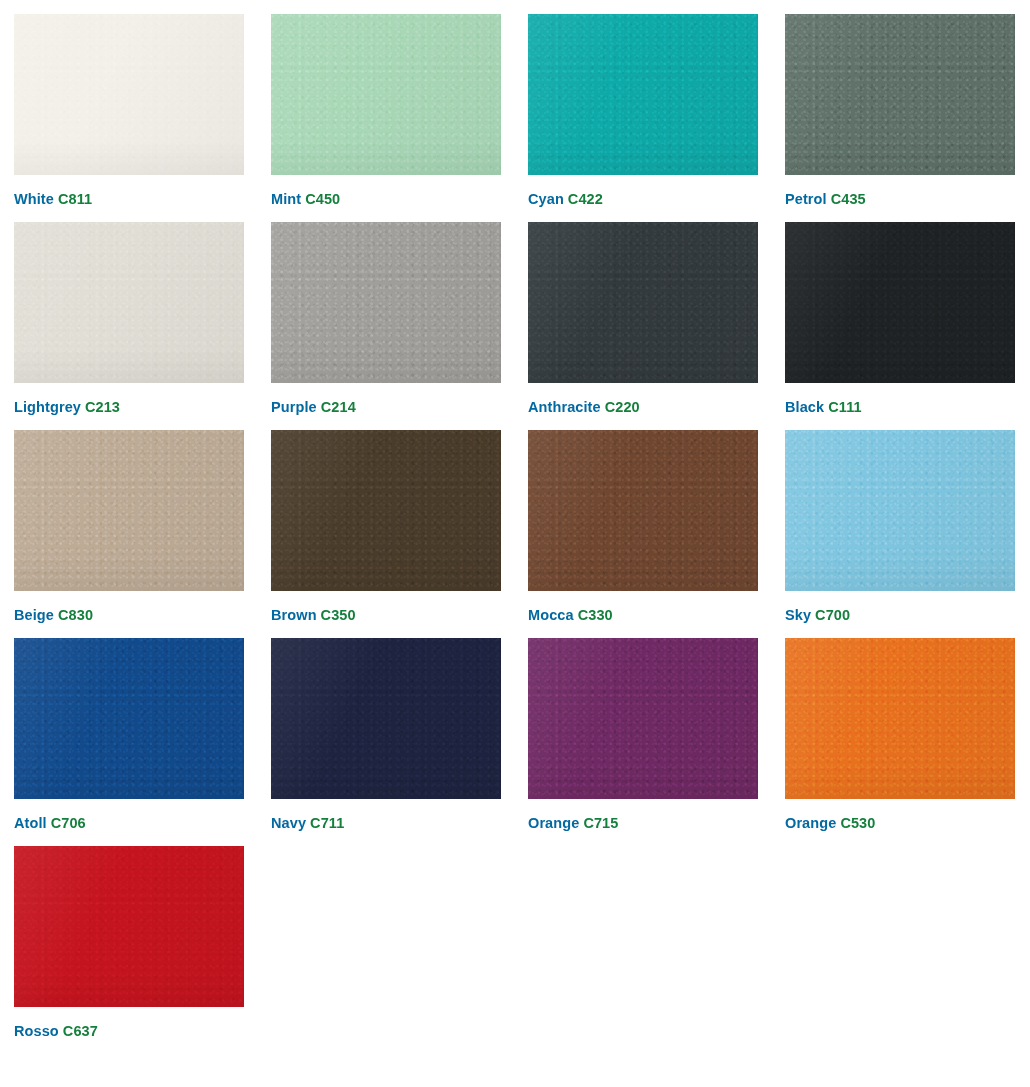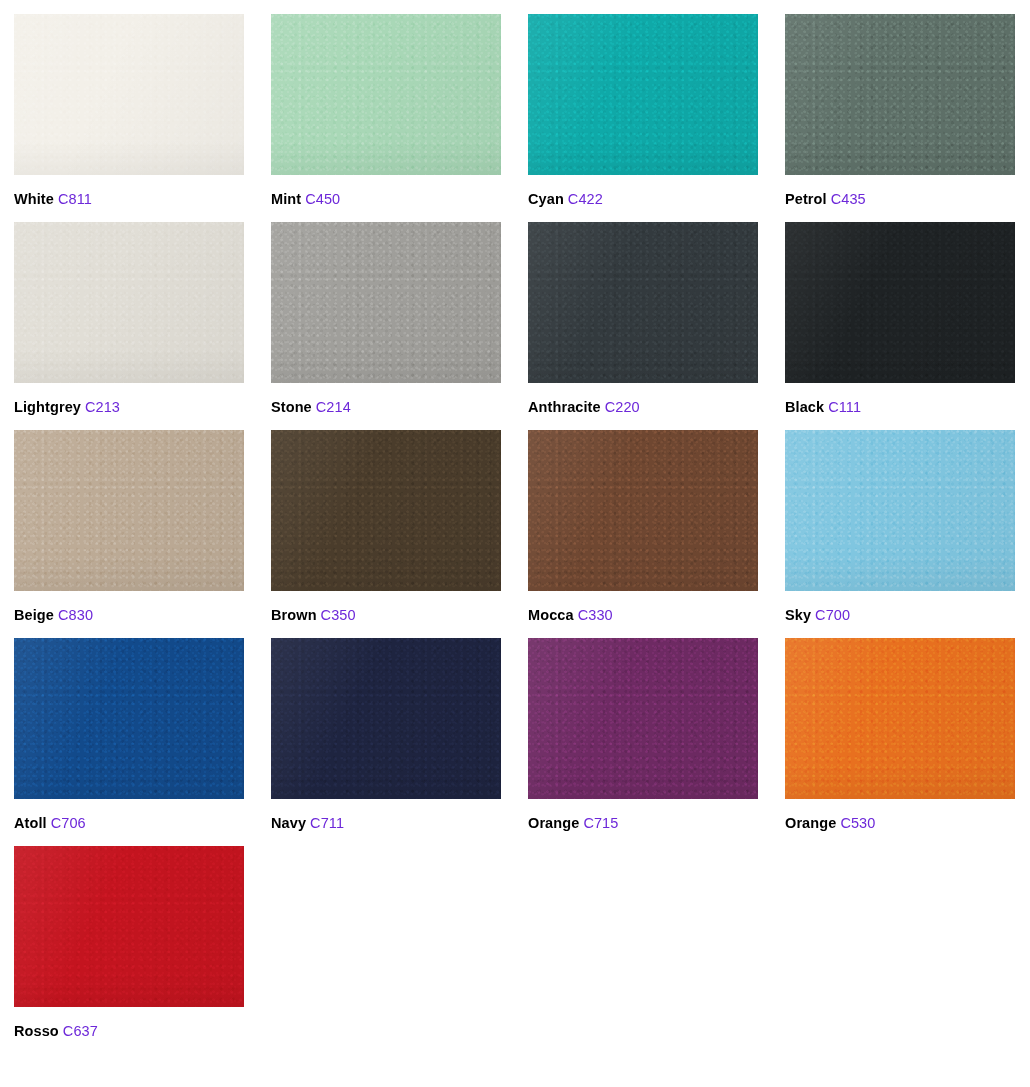--- a/index.html
+++ b/index.html
@@ -66,26 +66,26 @@
   .swatch-label {
     margin-top: 15px;
     font-size: 14.5px;
     line-height: 18px;
     letter-spacing: 0.1px;
     white-space: nowrap;
   }
 
   .swatch-name {
     font-weight: bold;
-    color: #000000;
+    color: #0369a1;
   }
 
   .swatch-code {
-    font-weight: normal;
-    color: #6d28d9;
+    font-weight: bold;
+    color: #15803d;
     margin-left: 4px;
   }
 </style>
 </head>
 <body>
 
 <div id="palette-grid">
     <div class="swatch-card">
       <div class="swatch-chip" style="background-color: rgb(243, 240, 233);">
         <div class="grain"></div>
@@ -119,21 +119,21 @@
         <div class="grain"></div>
         <div class="sheen"></div>
       </div>
       <div class="swatch-label"><span class="swatch-name">Lightgrey</span><span class="swatch-code">C213</span></div>
     </div>
     <div class="swatch-card">
       <div class="swatch-chip" style="background-color: rgb(160, 159, 155);">
         <div class="grain"></div>
         <div class="sheen"></div>
       </div>
-      <div class="swatch-label"><span class="swatch-name">Stone</span><span class="swatch-code">C214</span></div>
+      <div class="swatch-label"><span class="swatch-name">Purple</span><span class="swatch-code">C214</span></div>
     </div>
     <div class="swatch-card">
       <div class="swatch-chip" style="background-color: rgb(51, 58, 62);">
         <div class="grain"></div>
         <div class="sheen"></div>
       </div>
       <div class="swatch-label"><span class="swatch-name">Anthracite</span><span class="swatch-code">C220</span></div>
     </div>
     <div class="swatch-card">
       <div class="swatch-chip" style="background-color: rgb(30, 34, 36);">

